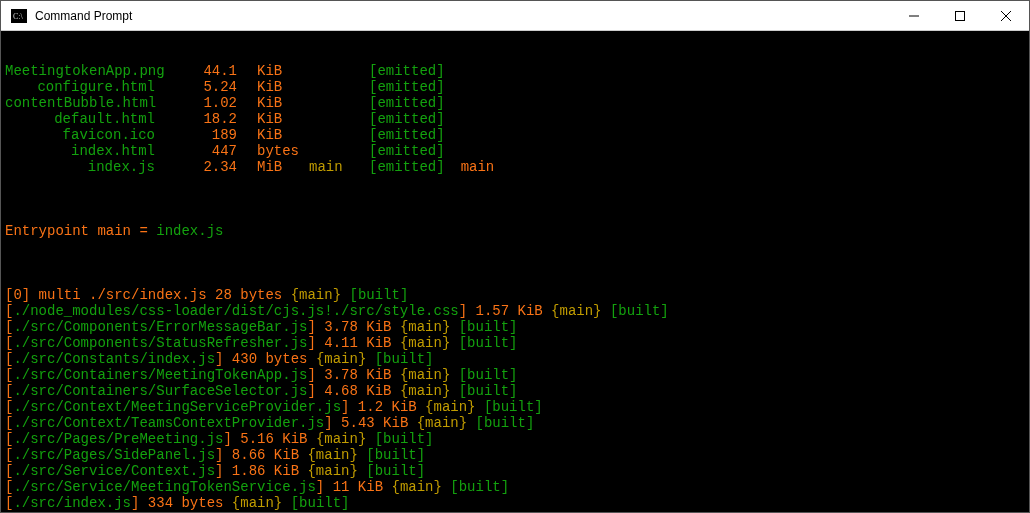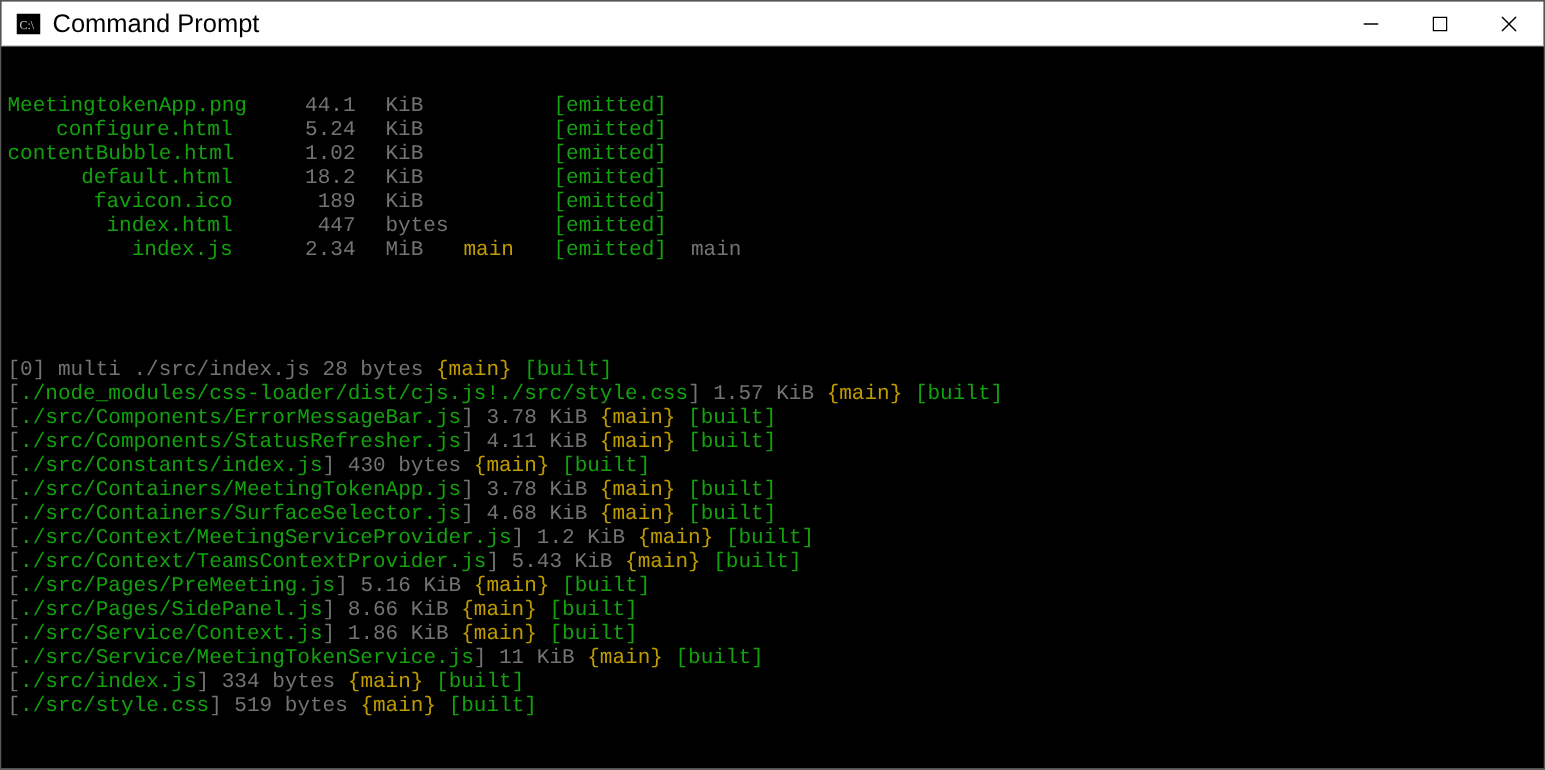--- a/index.html
+++ b/index.html
@@ -1,26 +1,26 @@
 <!DOCTYPE html>
 <html><head>
 <meta charset="utf-8">
 <style>
   * { margin:0; padding:0; box-sizing:border-box; }
   html, body { width:1030px; height:513px; overflow:hidden; font-family:"Segoe UI",Arial,sans-serif; }
   .window { width:1030px; height:513px; border:1px solid #555; background:#000; display:flex; flex-direction:column; }
   .titlebar { height:30px; background:#fff; display:flex; align-items:center; border-bottom:1px solid #ccc; }
   .titlebar .icon-box { width:20px; height:16px; margin:0 6px 0 8px; display:flex; align-items:center; justify-content:center; }
-  .titlebar .title { font-size:17px; color:#000; flex:0 0 auto; }
+  .titlebar .title { font-size:12px; color:#000; flex:0 0 auto; }
   .titlebar .spacer { flex:1 1 auto; }
   .winbtn { width:46px; height:30px; display:flex; align-items:center; justify-content:center; }
   .winbtn svg { stroke:#000; fill:none; }
   .terminal { flex:1; background:#000; padding:0 4px 4px 4px; font-family:Consolas,"Courier New",monospace; font-size:14px; line-height:16px; color:#ccc; white-space:pre; overflow:hidden; }
   .g  { color:#13a10e; }
-  .w  { color:#737373; }
+  .w  { color:#f97316; }
   .y  { color:#c19c00; }
   .row { display:block; }
   .name-col { display:inline-block; width:150px; text-align:right; }
   .size-col { display:inline-block; width:80px; text-align:right; margin-left:2px; }
   .unit-col { display:inline-block; width:48px; text-align:left; margin-left:20px; }
   .tag-col  { display:inline-block; width:56px; text-align:left; margin-left:4px; }
   .stat-col { display:inline-block; text-align:right; margin-left:4px; }
   .extra-col{ display:inline-block; margin-left:16px; }
 </style>
 </head>
@@ -51,20 +51,21 @@
       <svg width="10" height="10" viewBox="0 0 10 10">
           <line x1="0" y1="0" x2="10" y2="10" stroke-width="1"></line>
           <line x1="10" y1="0" x2="0" y2="10" stroke-width="1"></line>
         </svg>
     </div>
   </div>
 
   <div class="terminal">
     <div id="emitted-block"><span class="row"><span class="name-col g">MeetingtokenApp.png</span><span class="size-col w">44.1</span><span class="unit-col w">KiB</span><span class="tag-col y"></span><span class="stat-col g">[emitted]</span></span><span class="row"><span class="name-col g">configure.html</span><span class="size-col w">5.24</span><span class="unit-col w">KiB</span><span class="tag-col y"></span><span class="stat-col g">[emitted]</span></span><span class="row"><span class="name-col g">contentBubble.html</span><span class="size-col w">1.02</span><span class="unit-col w">KiB</span><span class="tag-col y"></span><span class="stat-col g">[emitted]</span></span><span class="row"><span class="name-col g">default.html</span><span class="size-col w">18.2</span><span class="unit-col w">KiB</span><span class="tag-col y"></span><span class="stat-col g">[emitted]</span></span><span class="row"><span class="name-col g">favicon.ico</span><span class="size-col w">189</span><span class="unit-col w">KiB</span><span class="tag-col y"></span><span class="stat-col g">[emitted]</span></span><span class="row"><span class="name-col g">index.html</span><span class="size-col w">447</span><span class="unit-col w">bytes</span><span class="tag-col y"></span><span class="stat-col g">[emitted]</span></span><span class="row"><span class="name-col g">index.js</span><span class="size-col w">2.34</span><span class="unit-col w">MiB</span><span class="tag-col y">main</span><span class="stat-col g">[emitted]</span><span class="extra-col w">main</span></span></div>
 
+    <span class="row"><span class="w">Entrypoint main = </span><span class="g">index.js</span></span>
 
     <div id="modules-block"><span class="row"><span class="w">[0] multi ./src/index.js</span><span class="w"> 28 bytes </span><span class="y">{main}</span><span class="g"> [built]</span></span><span class="row"><span class="w">[</span><span class="g">./node_modules/css-loader/dist/cjs.js!./src/style.css</span><span class="w">]</span><span class="w"> 1.57 KiB </span><span class="y">{main}</span><span class="g"> [built]</span></span><span class="row"><span class="w">[</span><span class="g">./src/Components/ErrorMessageBar.js</span><span class="w">]</span><span class="w"> 3.78 KiB </span><span class="y">{main}</span><span class="g"> [built]</span></span><span class="row"><span class="w">[</span><span class="g">./src/Components/StatusRefresher.js</span><span class="w">]</span><span class="w"> 4.11 KiB </span><span class="y">{main}</span><span class="g"> [built]</span></span><span class="row"><span class="w">[</span><span class="g">./src/Constants/index.js</span><span class="w">]</span><span class="w"> 430 bytes </span><span class="y">{main}</span><span class="g"> [built]</span></span><span class="row"><span class="w">[</span><span class="g">./src/Containers/MeetingTokenApp.js</span><span class="w">]</span><span class="w"> 3.78 KiB </span><span class="y">{main}</span><span class="g"> [built]</span></span><span class="row"><span class="w">[</span><span class="g">./src/Containers/SurfaceSelector.js</span><span class="w">]</span><span class="w"> 4.68 KiB </span><span class="y">{main}</span><span class="g"> [built]</span></span><span class="row"><span class="w">[</span><span class="g">./src/Context/MeetingServiceProvider.js</span><span class="w">]</span><span class="w"> 1.2 KiB </span><span class="y">{main}</span><span class="g"> [built]</span></span><span class="row"><span class="w">[</span><span class="g">./src/Context/TeamsContextProvider.js</span><span class="w">]</span><span class="w"> 5.43 KiB </span><span class="y">{main}</span><span class="g"> [built]</span></span><span class="row"><span class="w">[</span><span class="g">./src/Pages/PreMeeting.js</span><span class="w">]</span><span class="w"> 5.16 KiB </span><span class="y">{main}</span><span class="g"> [built]</span></span><span class="row"><span class="w">[</span><span class="g">./src/Pages/SidePanel.js</span><span class="w">]</span><span class="w"> 8.66 KiB </span><span class="y">{main}</span><span class="g"> [built]</span></span><span class="row"><span class="w">[</span><span class="g">./src/Service/Context.js</span><span class="w">]</span><span class="w"> 1.86 KiB </span><span class="y">{main}</span><span class="g"> [built]</span></span><span class="row"><span class="w">[</span><span class="g">./src/Service/MeetingTokenService.js</span><span class="w">]</span><span class="w"> 11 KiB </span><span class="y">{main}</span><span class="g"> [built]</span></span><span class="row"><span class="w">[</span><span class="g">./src/index.js</span><span class="w">]</span><span class="w"> 334 bytes </span><span class="y">{main}</span><span class="g"> [built]</span></span><span class="row"><span class="w">[</span><span class="g">./src/style.css</span><span class="w">]</span><span class="w"> 519 bytes </span><span class="y">{main}</span><span class="g"> [built]</span></span></div>
 
     
 
     
     
     
     
 

